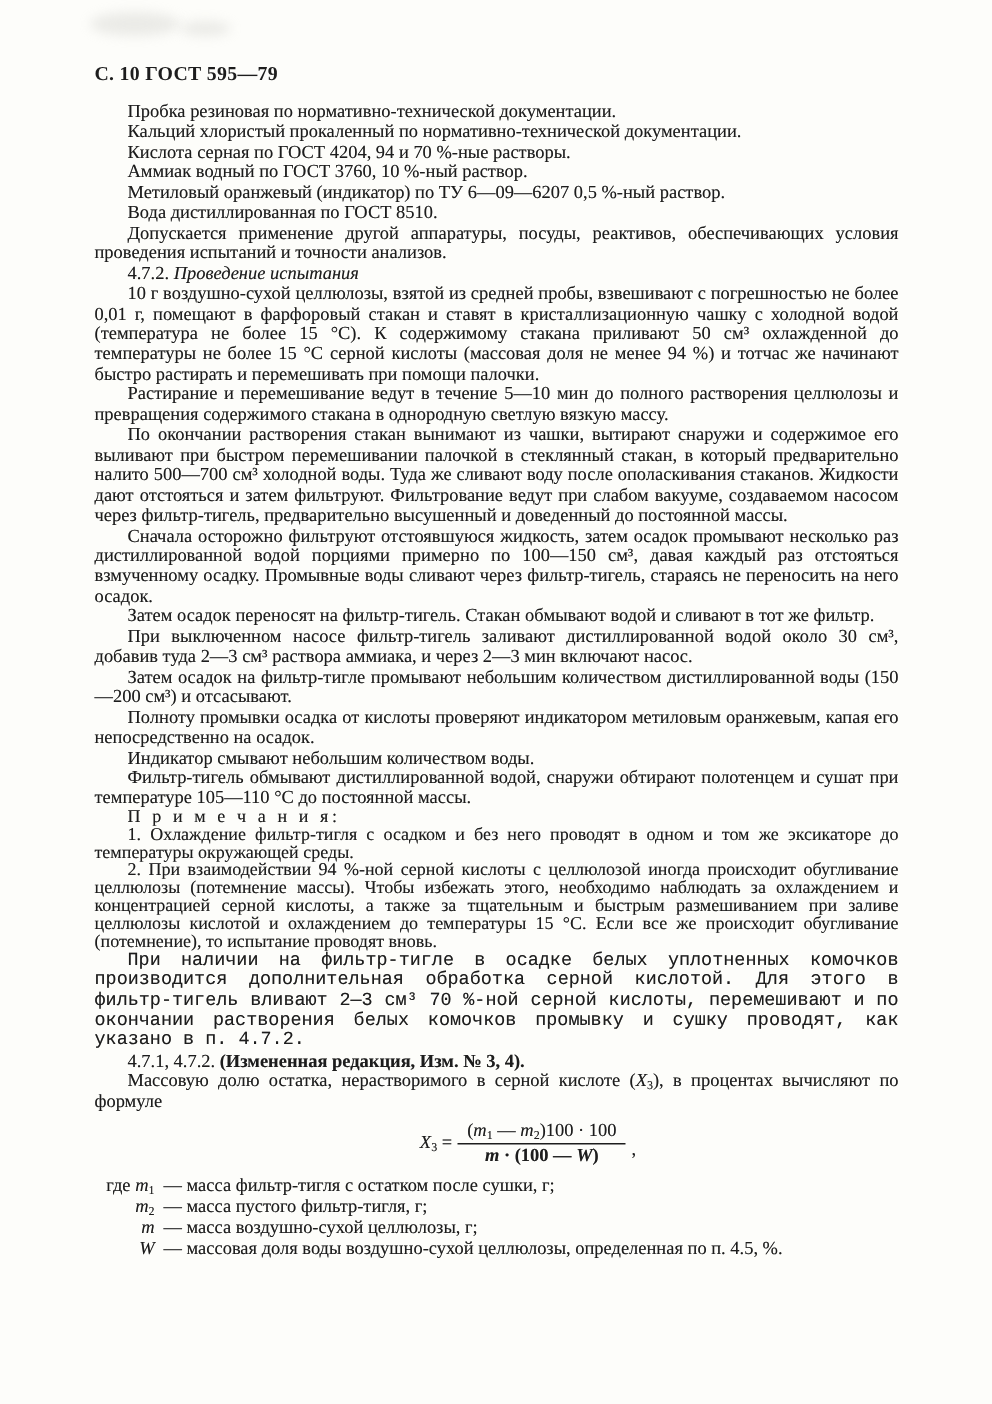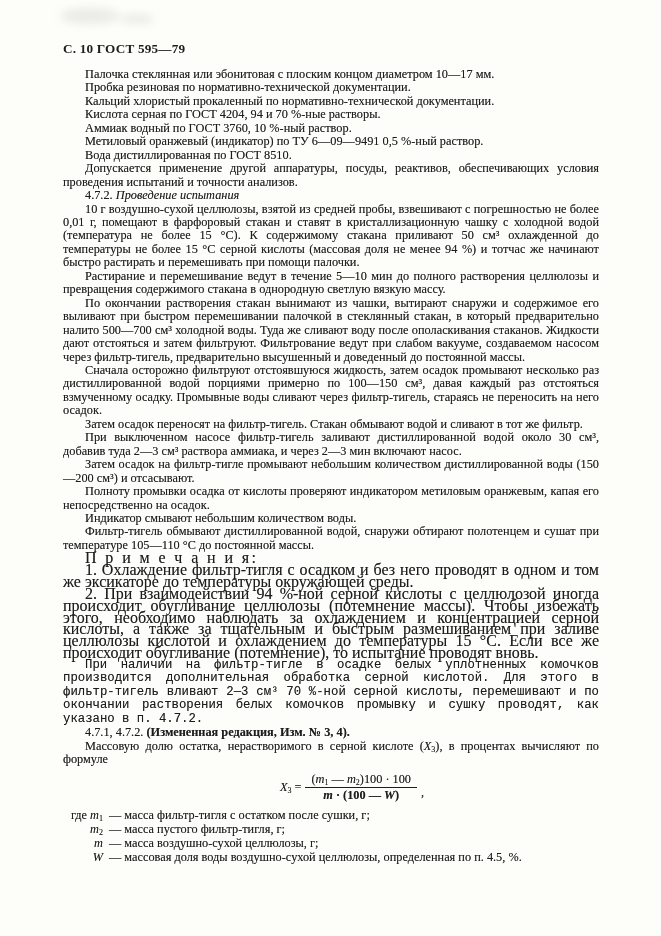--- a/index.html
+++ b/index.html
@@ -21,21 +21,21 @@
     white-space:nowrap;
   }
   .content{
     position:absolute;left:63px;top:68px;width:536px;
     font-size:12.3px;line-height:13.45px;
     text-shadow:0 0 .3px rgba(20,20,20,.45);
   }
   .content p{margin:0;text-align:justify;text-indent:22px;}
   .content p.single{text-align:left;}
   .sec-title{font-style:italic;}
-  .notes{font-size:16px;line-height:11.85px;}
+  .notes{font-size:12px;line-height:11.85px;}
   .notes-label{letter-spacing:2.4px;}
   .additional{margin-top:5px;font-family:Liberation Mono, monospace;}
   .amend-bold{font-weight:bold;}
   .formula-row{
     margin:6px 0 7px;position:relative;left:21px;
     display:flex;justify-content:center;align-items:center;
     text-indent:0;
   }
   .formula-lhs{margin-right:4px;}
   .frac{display:inline-block;text-align:center;vertical-align:middle;}
@@ -52,26 +52,25 @@
 </head>
 <body>
 
 <div class="scan-artifact" style="left:60px;top:8px;width:60px;height:16px;"></div>
 <div class="scan-artifact" style="left:120px;top:14px;width:34px;height:10px;"></div>
 
 <div class="page-header">С. 10 ГОСТ 595—79</div>
 
 <div class="content">
 
-  <p class="single">Палочка стеклянная или эбонитовая с плоским концом диаметром 10—17 мм.</p>
   <p class="single">Пробка резиновая по нормативно-технической документации.</p>
   <p class="single">Кальций хлористый прокаленный по нормативно-технической документации.</p>
   <p class="single">Кислота серная по ГОСТ 4204, 94 и 70 %-ные растворы.</p>
   <p class="single">Аммиак водный по ГОСТ 3760, 10 %-ный раствор.</p>
-  <p class="single">Метиловый оранжевый (индикатор) по ТУ 6—09—9491 0,5 %-ный раствор.</p>
+  <p class="single">Метиловый оранжевый (индикатор) по ТУ 6—09—6207 0,5 %-ный раствор.</p>
   <p class="single">Вода дистиллированная по ГОСТ 8510.</p>
   <p>Допускается применение другой аппаратуры, посуды, реактивов, обеспечивающих условия проведения испытаний и точности анализов.</p>
 
   <p><span>4.7.2.</span> <span class="sec-title">Проведение испытания</span></p>
 
   <p>10 г воздушно-сухой целлюлозы, взятой из средней пробы, взвешивают с погрешностью не более 0,01 г, помещают в фарфоровый стакан и ставят в кристаллизационную чашку с холодной водой (температура не более 15 °С). К содержимому стакана приливают 50 см³ охлажденной до температуры не более 15 °С серной кислоты (массовая доля не менее 94 %) и тотчас же начинают быстро растирать и перемешивать при помощи палочки.</p>
   <p>Растирание и перемешивание ведут в течение 5—10 мин до полного растворения целлюлозы и превращения содержимого стакана в однородную светлую вязкую массу.</p>
   <p>По окончании растворения стакан вынимают из чашки, вытирают снаружи и содержимое его выливают при быстром перемешивании палочкой в стеклянный стакан, в который предварительно налито 500—700 см³ холодной воды. Туда же сливают воду после ополаскивания стаканов. Жидкости дают отстояться и затем фильтруют. Фильтрование ведут при слабом вакууме, создаваемом насосом через фильтр-тигель, предварительно высушенный и доведенный до постоянной массы.</p>
   <p>Сначала осторожно фильтруют отстоявшуюся жидкость, затем осадок промывают несколько раз дистиллированной водой порциями примерно по 100—150 см³, давая каждый раз отстояться взмученному осадку. Промывные воды сливают через фильтр-тигель, стараясь не переносить на него осадок.</p>
   <p>Затем осадок переносят на фильтр-тигель. Стакан обмывают водой и сливают в тот же фильтр.</p>

